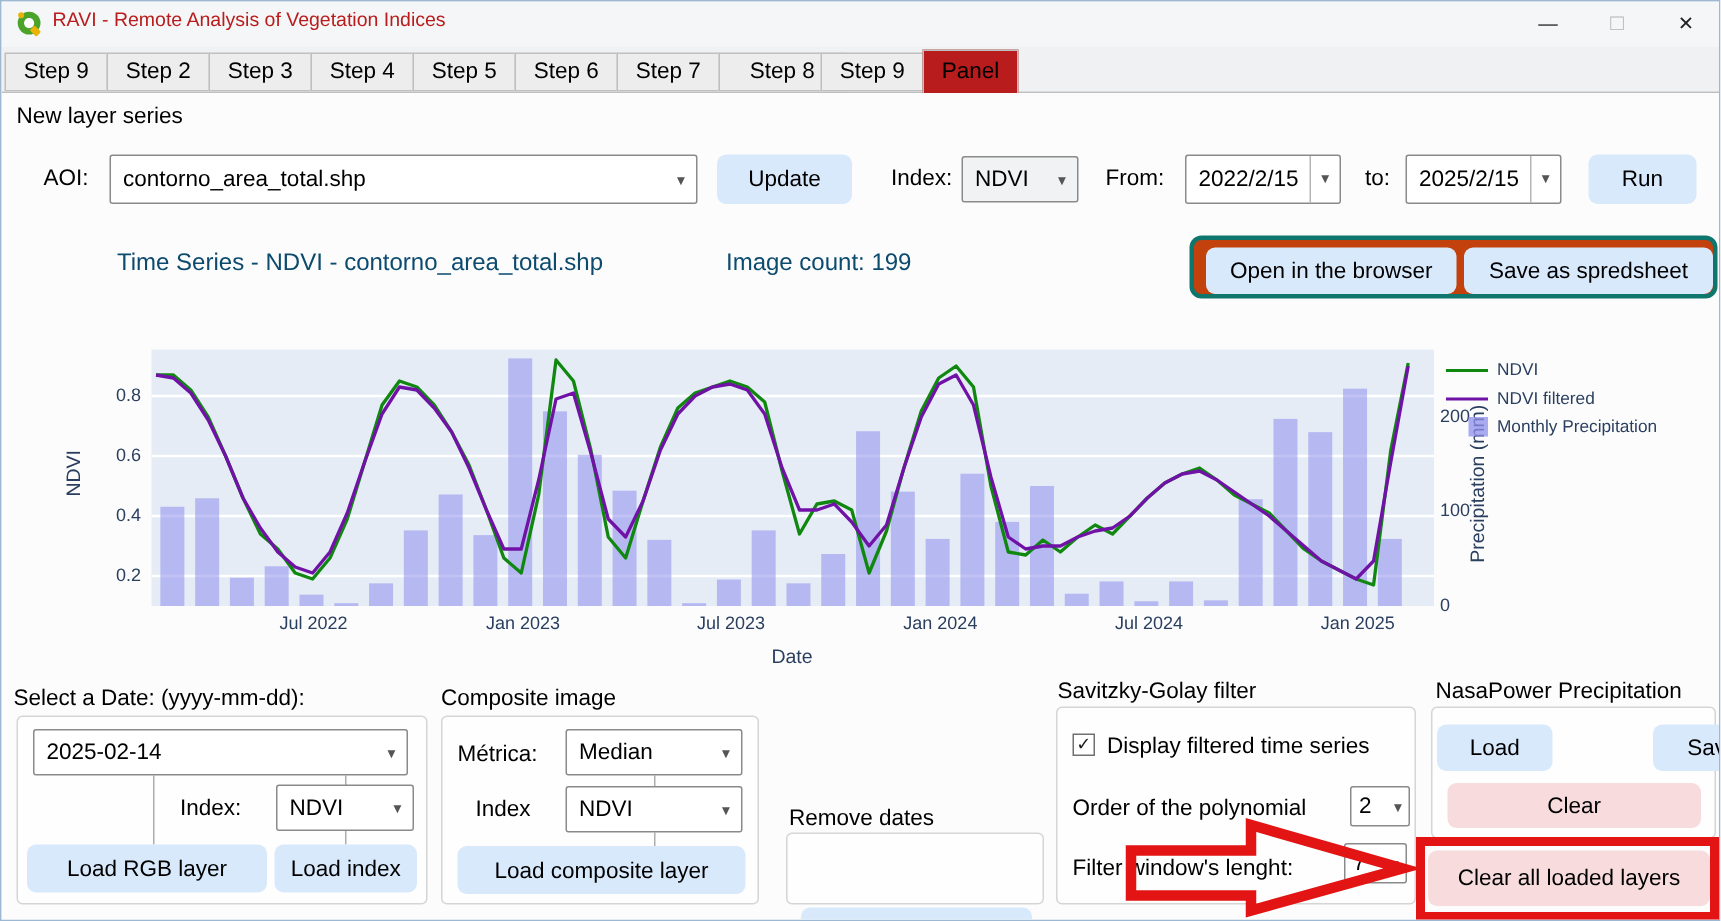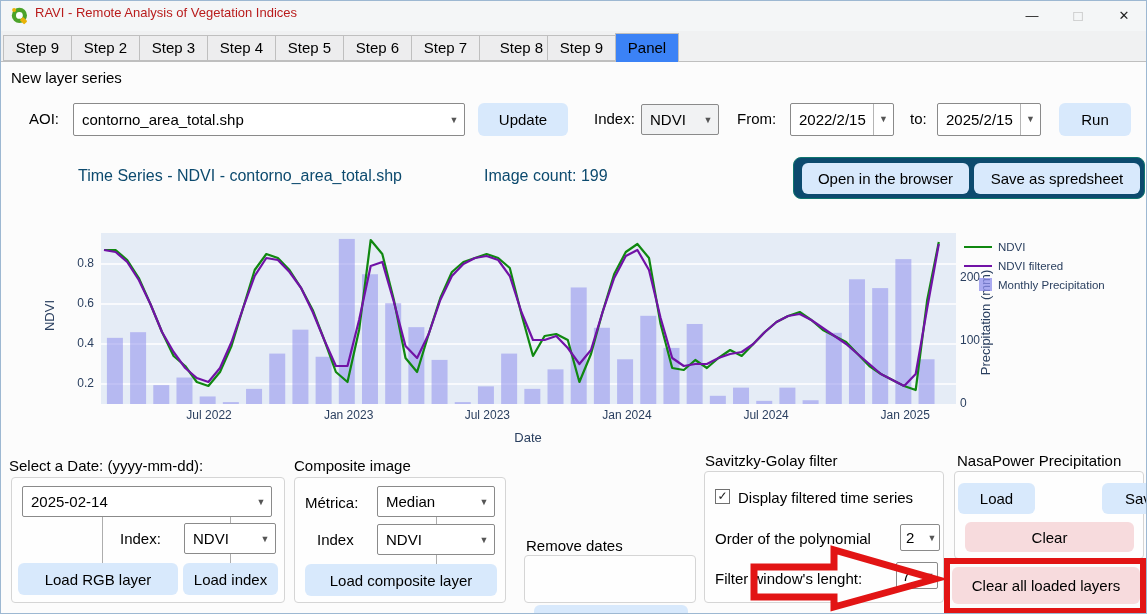--- a/index.html
+++ b/index.html
@@ -9,41 +9,41 @@
   
   .titlebar { position:absolute; left:0; top:0; width:100%; height:30px; background:#f4f6f7; }
   .titlebar .apptitle { position:absolute; left:34px; top:4px; font-size:13px; color:#b91c1c; }
   .appicon { position:absolute; left:9px; top:5px; width:20px; height:20px; }
   .winbtn { position:absolute; top:0; width:46px; height:30px; text-align:center; line-height:30px; font-size:13px; color:#222; }
   .winbtn.max { color:#b5b5b5; }
 
   
   .tabstrip { position:absolute; left:0; top:30px; width:100%; height:30px; background:#f0f1f2; }
   .tab { position:absolute; top:4px; height:26px; background:#ededee; border:1px solid #bfbfbf; text-align:center; font-size:15px; line-height:24px; color:#000; }
-  .tab.active { top:2px; height:29px; background:#3b82f6; border-bottom:none; z-index:3; line-height:28px; }
+  .tab.active { top:2px; height:29px; background:#b91c1c; border-bottom:none; z-index:3; line-height:28px; }
   .content { position:absolute; left:0; top:60px; width:100%; height:554px; border-top:1px solid #bfbfbf; background:#fcfcfc; }
 
   .lbl { position:absolute; font-size:15px; color:#000; white-space:nowrap; }
 
   
   .combo { position:absolute; background:#fff; border:1px solid #8a8a8a; border-radius:2px; font-size:15px; color:#000; display:flex; align-items:center; }
   .combo .ctext { flex:1; padding-left:8px; white-space:nowrap; overflow:hidden; }
   .combo .caret { width:20px; text-align:center; font-size:9px; color:#555; }
   .combo.sep .caret { border-left:1px solid #b5b5b5; height:100%; line-height:31px; }
   .combo.gray { background:#f1f2f3; }
   .btn { position:absolute; border:none; border-radius:6px; font-size:15px; color:#000; text-align:center; font-family:"Liberation Sans",sans-serif; display:flex; align-items:center; justify-content:center; }
   .btn-blue { background:#d8e9fc; }
   .btn-pink { background:#f7dbdd; }
   .gbox { position:absolute; background:#fefefe; border:1px solid #d5d5d5; border-radius:4px; }
   .conn { position:absolute; width:1px; background:#adadad; }
   .checkbox { position:absolute; width:15px; height:15px; border:1px solid #707070; background:#fff; font-size:12px; line-height:13px; text-align:center; color:#1a1a1a; }
 
   
   .chart-title { position:absolute; font-size:16px; color:#0c4a6e; white-space:nowrap; }
-  .hdrbox { position:absolute; left:792px; top:156px; width:352px; height:42px; border:1px solid #0f766e; border-radius:8px; background:#0c4a6e; }
+  .hdrbox { position:absolute; left:792px; top:156px; width:352px; height:42px; border:3px solid #0f766e; border-radius:8px; background:#c2410c; }
   #plot-wrap { position:absolute; left:100px; top:232px; width:855px; height:171px; background:#e5ecf6; }
   .tick { position:absolute; font-size:12px; color:#2a3f5f; white-space:nowrap; }
   .axis-title { position:absolute; font-size:13px; color:#2a3f5f; text-align:center; }
   .rot { transform:rotate(-90deg); }
   .legend { position:absolute; left:963px; top:236px; width:182px; }
   .legend-row { display:flex; align-items:center; height:19px; }
   .legend-row .sw-line { width:28px; height:0; border-top:2.5px solid; margin-right:6px; }
   .legend-row .sw-sq { width:13px; height:13px; margin-left:15px; margin-right:6px; opacity:.75; }
   .legend-row .ltxt { font-size:11.5px; color:#2a3f5f; white-space:nowrap; }
 

